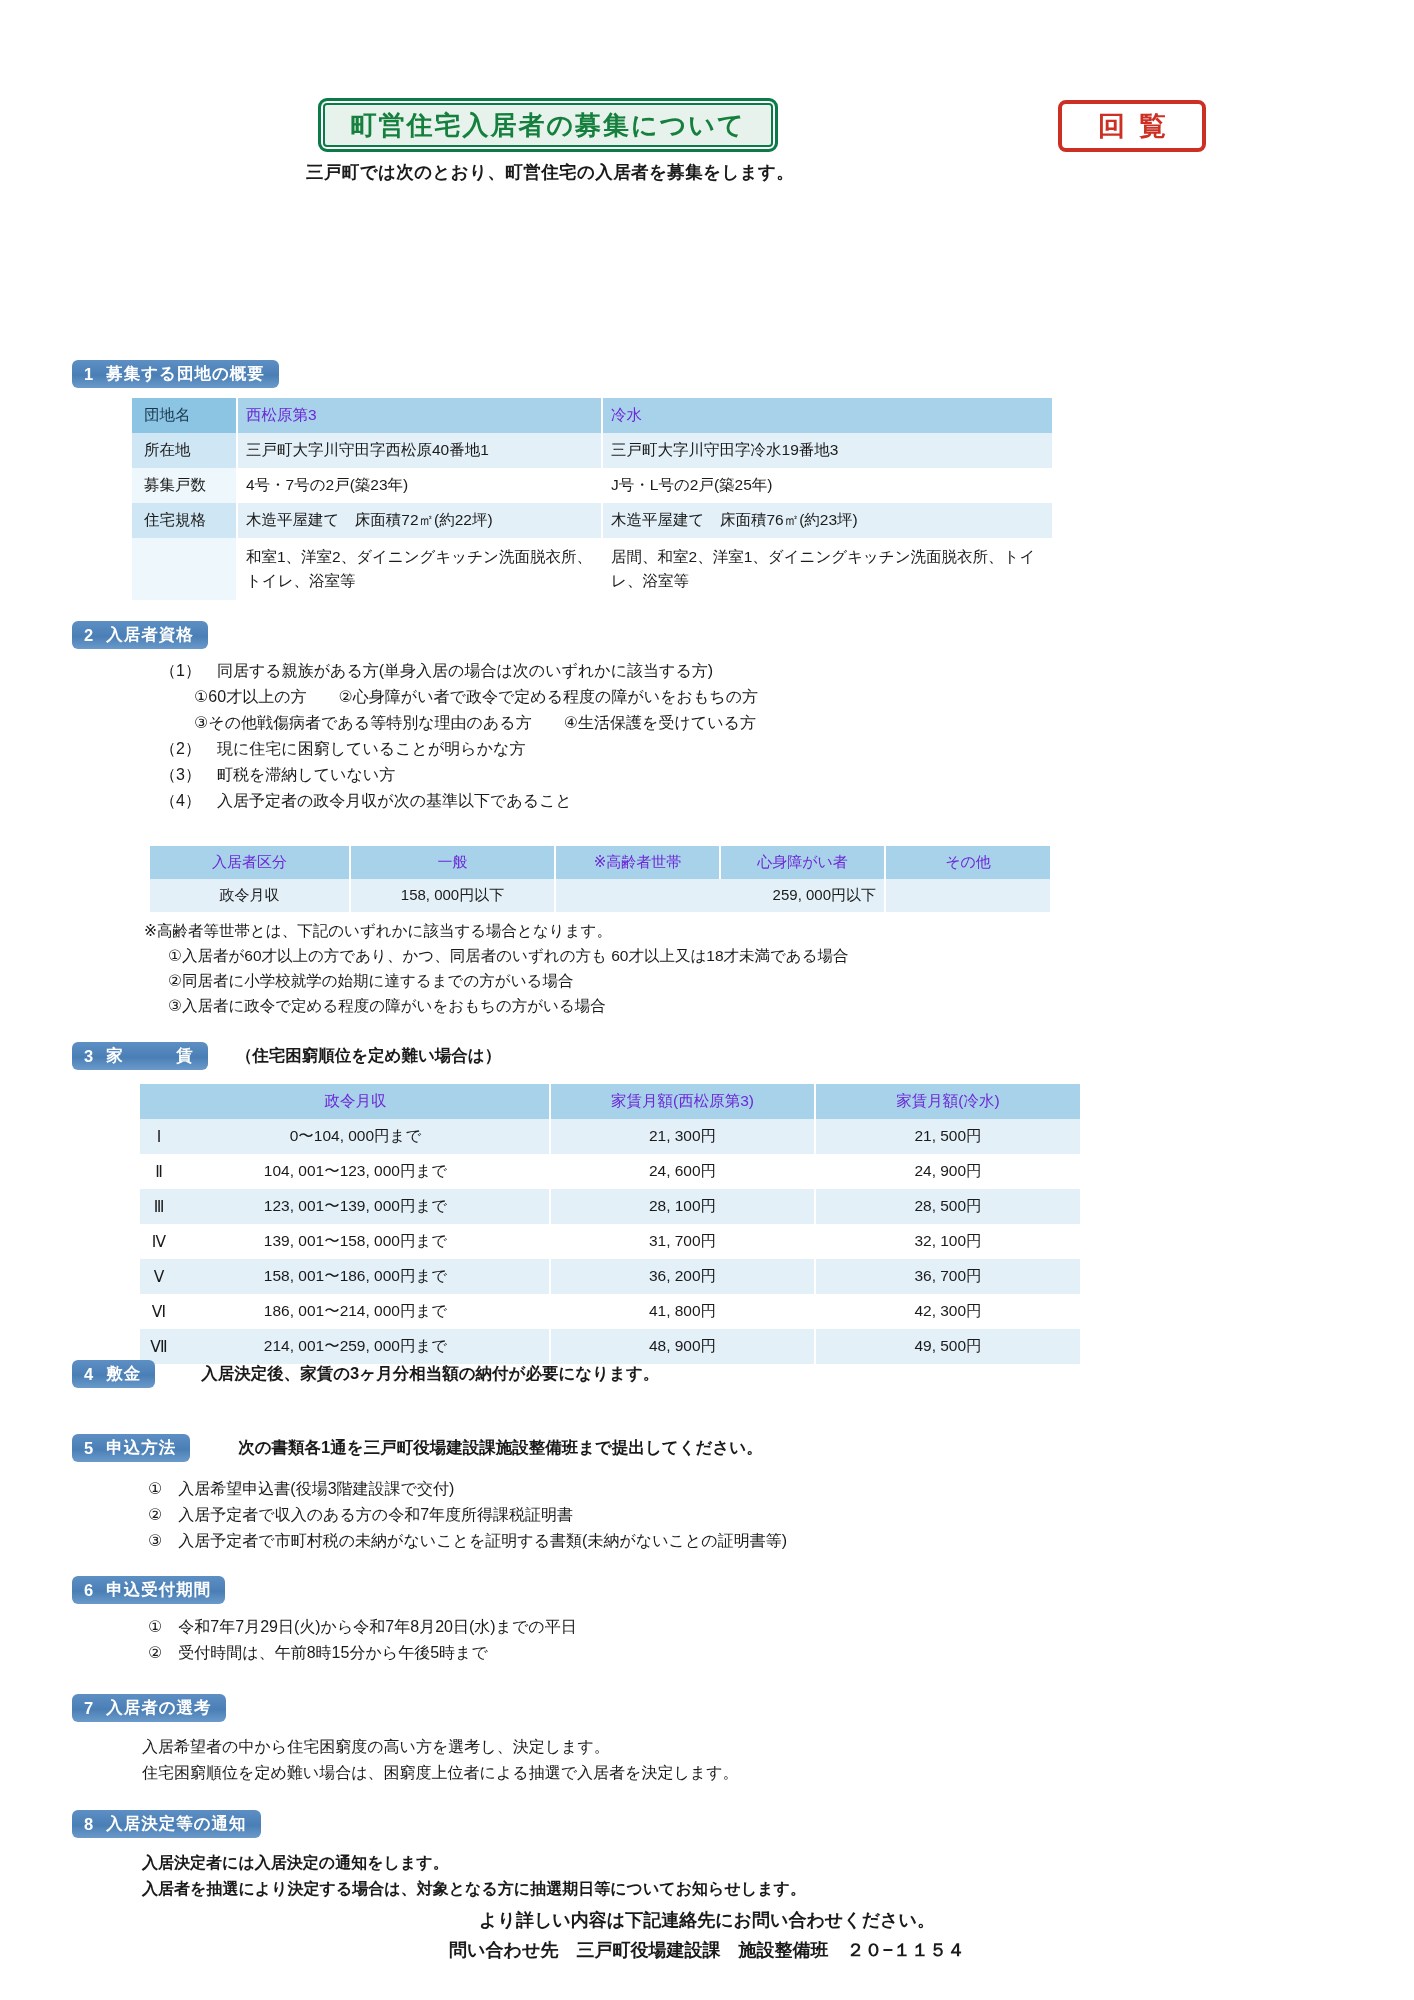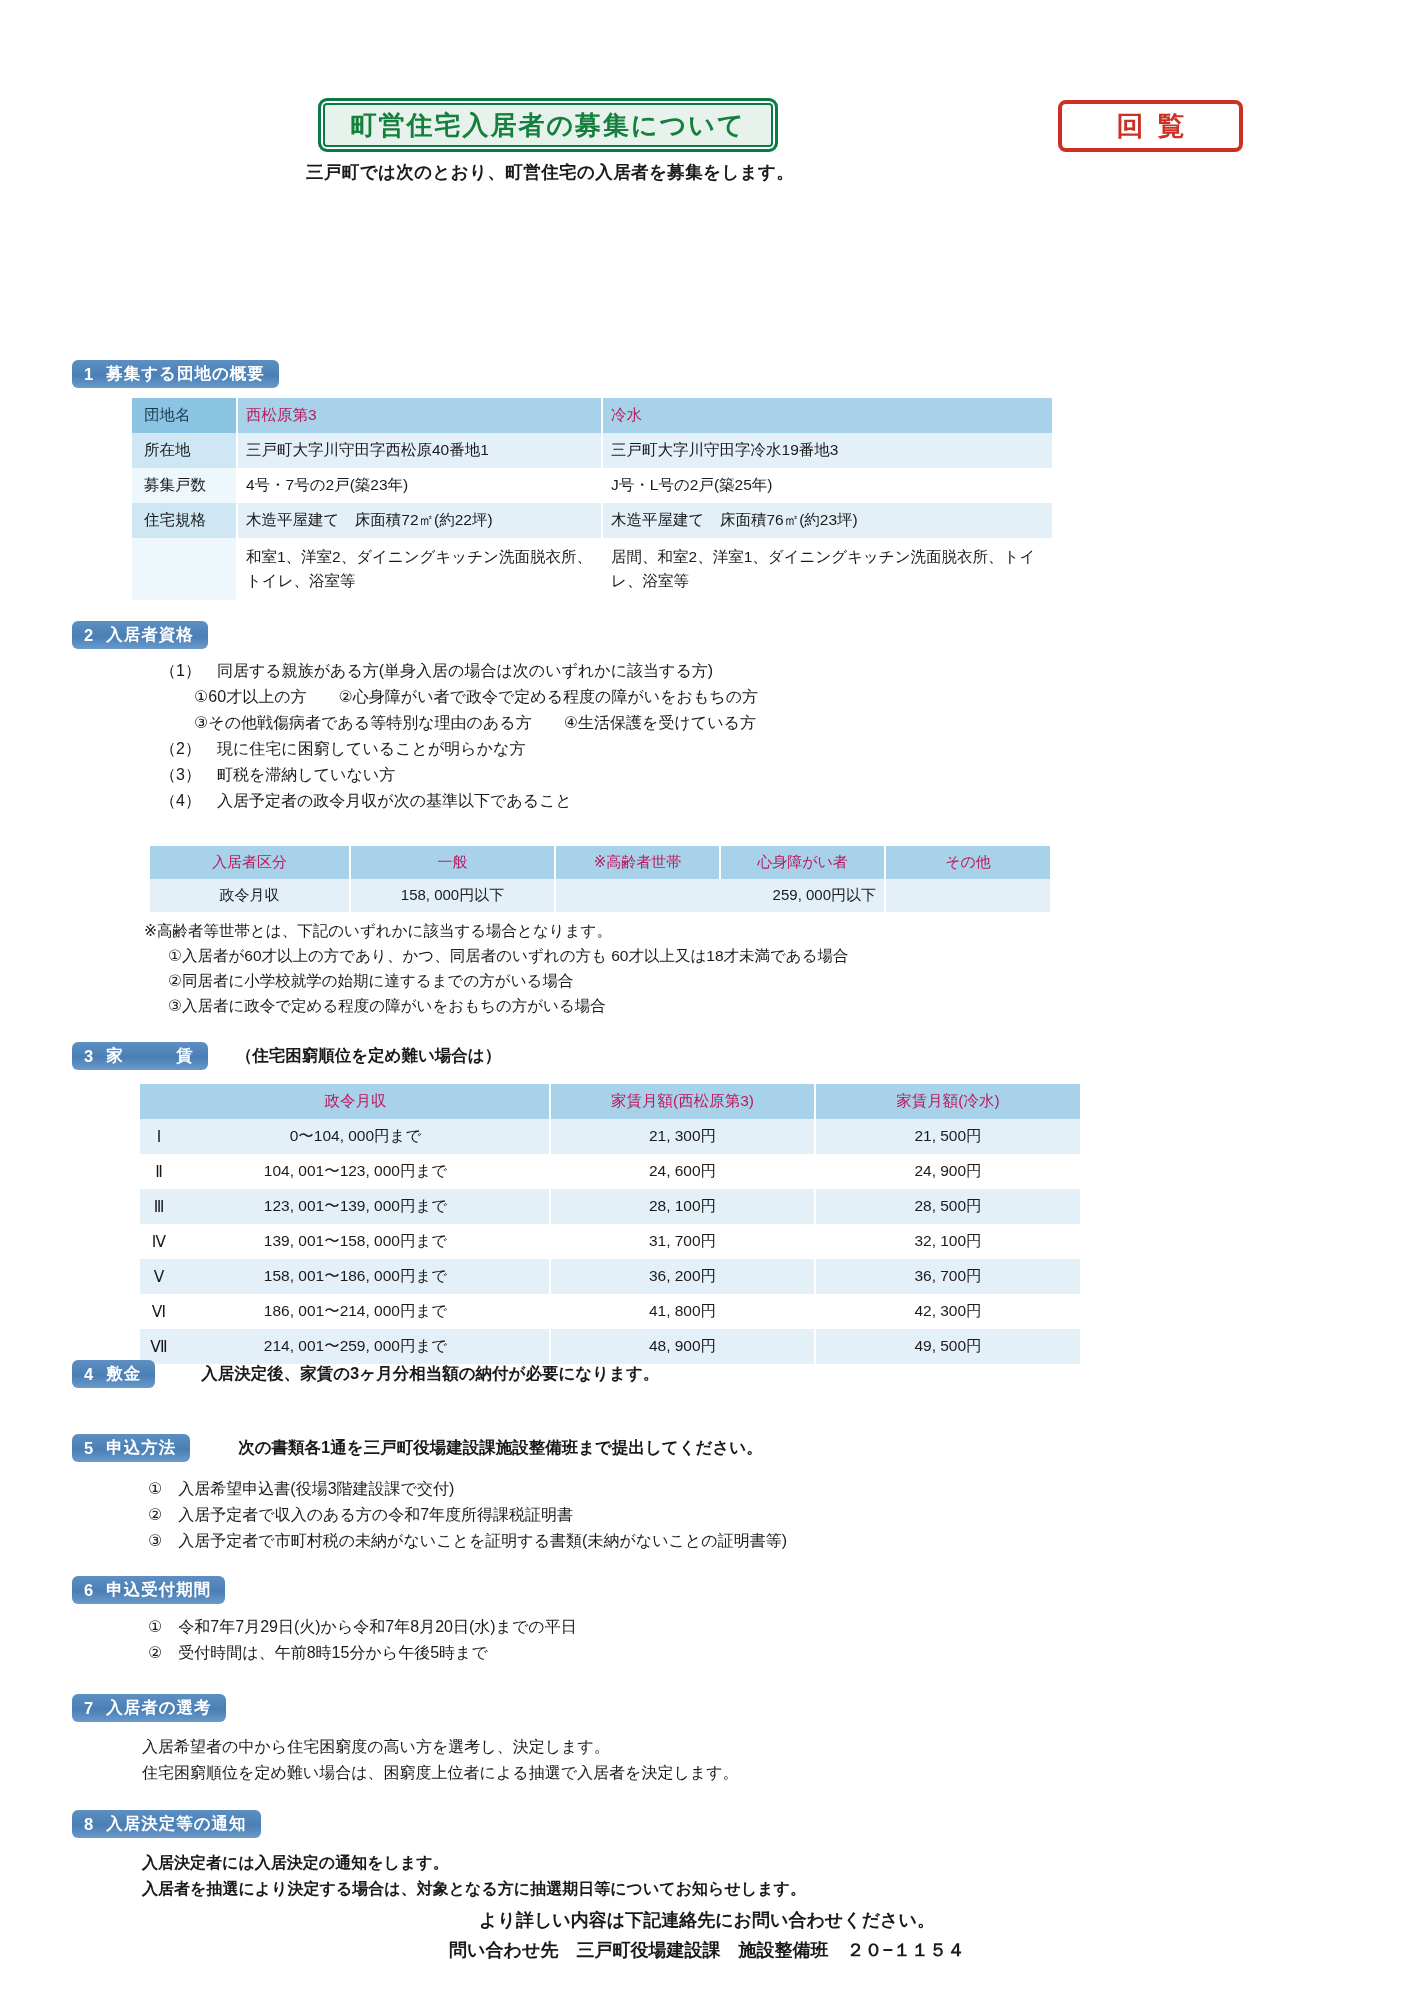--- a/index.html
+++ b/index.html
@@ -40,21 +40,21 @@
     font-size: 26px;
     font-weight: bold;
     letter-spacing: 2px;
     color: #15803d;
     line-height: 1;
   }
   .stamp-box {
     position: absolute;
     left: 1058px;
     top: 2px;
-    width: 185px;
+    width: 148px;
     height: 52px;
     border: 4px solid #cc3024;
     border-radius: 8px;
     display: flex;
     align-items: center;
     justify-content: center;
   }
   .stamp-text {
     font-size: 27px;
     font-weight: bold;
@@ -100,21 +100,21 @@
   table.doc td, table.doc th {
     padding: 7px 8px;
     vertical-align: top;
     text-align: left;
     font-weight: normal;
     border: none;
   }
   .hdr-cell {
     background: #a7d2ea;
     font-weight: bold;
-    color: #be185d;
+    color: #6d28d9;
   }
   .hdr-cell-label { background: #8cc4e4; font-weight: bold; color:#17384d; }
   .row-a { background: #ffffff; }
   .row-b { background: #e3f0f8; }
   .lbl { background: #cfe6f4; font-weight: normal; }
   .lbl-plain { background: #eef7fc; }
   .sep-v { border-left: 2px solid #ffffff !important; }
 
   
   #t1 { width: 920px; }

